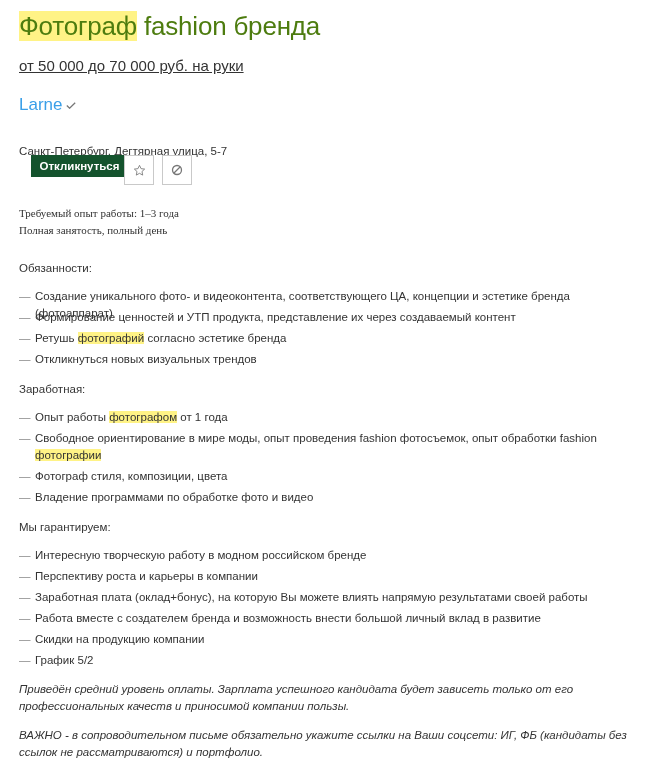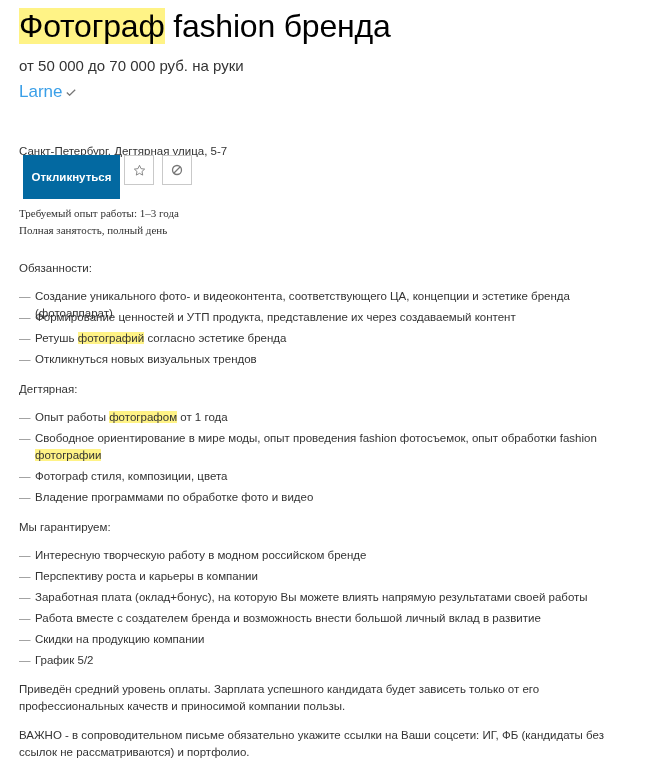--- a/index.html
+++ b/index.html
@@ -1,34 +1,34 @@
 <!DOCTYPE html>
 <html><head>
 <meta charset="utf-8">
 <style>
   * { box-sizing: border-box; margin: 0; padding: 0; }
   html, body { width: 646px; height: 770px; background: #ffffff; overflow: hidden; }
   body { font-family: "Liberation Sans", sans-serif; color: #333333; position: relative; }
   .page { position: absolute; left: 19px; top: 0; width: 620px; }
-  .title { position: absolute; top: 11px; left: 0; font-size: 32px; font-weight: 400; color: #000000; white-space: nowrap; line-height: 30px; letter-spacing: -0.2px; }
+  .title { position: absolute; top: 11px; left: 0; font-size: 26px; font-weight: 400; color: #4d7c0f; white-space: nowrap; line-height: 30px; letter-spacing: -0.2px; }
   .hl { background: #fff386; }
-  .salary { position: absolute; top: 57px; left: 0; font-size: 15px; color: #333; white-space: nowrap; line-height: 18px; }
-  .company { position: absolute; top: 82px; left: 0; font-size: 17px; color: #3a9fe8; white-space: nowrap; line-height: 20px; cursor: pointer; }
+  .salary { position: absolute; top: 57px; left: 0; font-size: 15px; color: #333; white-space: nowrap; line-height: 18px; text-decoration: underline; }
+  .company { position: absolute; top: 95px; left: 0; font-size: 17px; color: #3a9fe8; white-space: nowrap; line-height: 20px; cursor: pointer; }
   .check { display: inline-block; width: 10px; height: 7px; margin-left: 4px; vertical-align: 1px; }
   .address { position: absolute; top: 120px; left: 0; font-size: 11.5px; color: #333; white-space: nowrap; line-height: 14px; margin-top: 24px; }
-  .btn-apply { position: absolute; top: 155px; left: 4px; width: 97px; height: 44px; background: #0369a1; color: #fff; font-size: 11.5px; font-weight: 700; border: none; display: flex; align-items: center; justify-content: center; font-family: "Liberation Sans", sans-serif; cursor: pointer; }
+  .btn-apply { position: absolute; top: 155px; left: 12px; width: 97px; height: 22px; background: #14532d; color: #fff; font-size: 11.5px; font-weight: 700; border: none; display: flex; align-items: center; justify-content: center; font-family: "Liberation Sans", sans-serif; cursor: pointer; }
   .btn-icon { position: absolute; top: 155px; width: 30px; height: 30px; background: #fff; border: 1px solid #c9c9c9; display: flex; align-items: center; justify-content: center; cursor: pointer; }
   .btn-fav { left: 105px; }
   .btn-hide { left: 143px; }
   .meta { position: absolute; left: 0; font-size: 11px; color: #333; line-height: 14px; white-space: nowrap; font-family: Liberation Serif, serif; }
   .section-title { position: absolute; left: 0; font-size: 11.5px; font-weight: 400; color: #333; line-height: 14px; white-space: nowrap; }
   .li { position: absolute; left: 0; font-size: 11.5px; color: #333; line-height: 17px; width: 620px; }
   .li .dash { position: absolute; left: 0; top: 0; color: #888; }
   .li .txt { display: block; padding-left: 16px; }
-  .para { position: absolute; left: 0; font-size: 11.5px; color: #333; line-height: 17px; width: 615px; }
+  .para { position: absolute; left: 0; font-size: 11.5px; color: #333; line-height: 17px; width: 615px; font-style: italic; }
 </style>
 </head>
 <body>
 
 <div class="page">
 
   <h1 class="title"><span class="hl">Фотограф</span><span> fashion бренда</span></h1>
 
   <div class="salary">от 50 000 до 70 000 руб. на руки</div>
 
@@ -67,21 +67,21 @@
     </div>
   <div class="li" style="top:330px">
       <span class="dash">—</span>
       <span class="txt"><span>Ретушь </span><span class="hl">фотографий</span><span> согласно эстетике бренда</span></span>
     </div>
   <div class="li" style="top:351px">
       <span class="dash">—</span>
       <span class="txt"><span>Откликнуться новых визуальных трендов</span></span>
     </div>
 
-  <div class="section-title" style="top:382px">Дегтярная:</div>
+  <div class="section-title" style="top:382px">Заработная:</div>
   <div class="li" style="top:409px">
       <span class="dash">—</span>
       <span class="txt"><span>Опыт работы </span><span class="hl">фотографом</span><span> от 1 года</span></span>
     </div>
   <div class="li" style="top:430px; width:590px">
       <span class="dash">—</span>
       <span class="txt"><span>Свободное ориентирование в мире моды, опыт проведения fashion фотосъемок, опыт обработки fashion </span><span class="hl">фотографии</span></span>
     </div>
   <div class="li" style="top:468px">
       <span class="dash">—</span>

